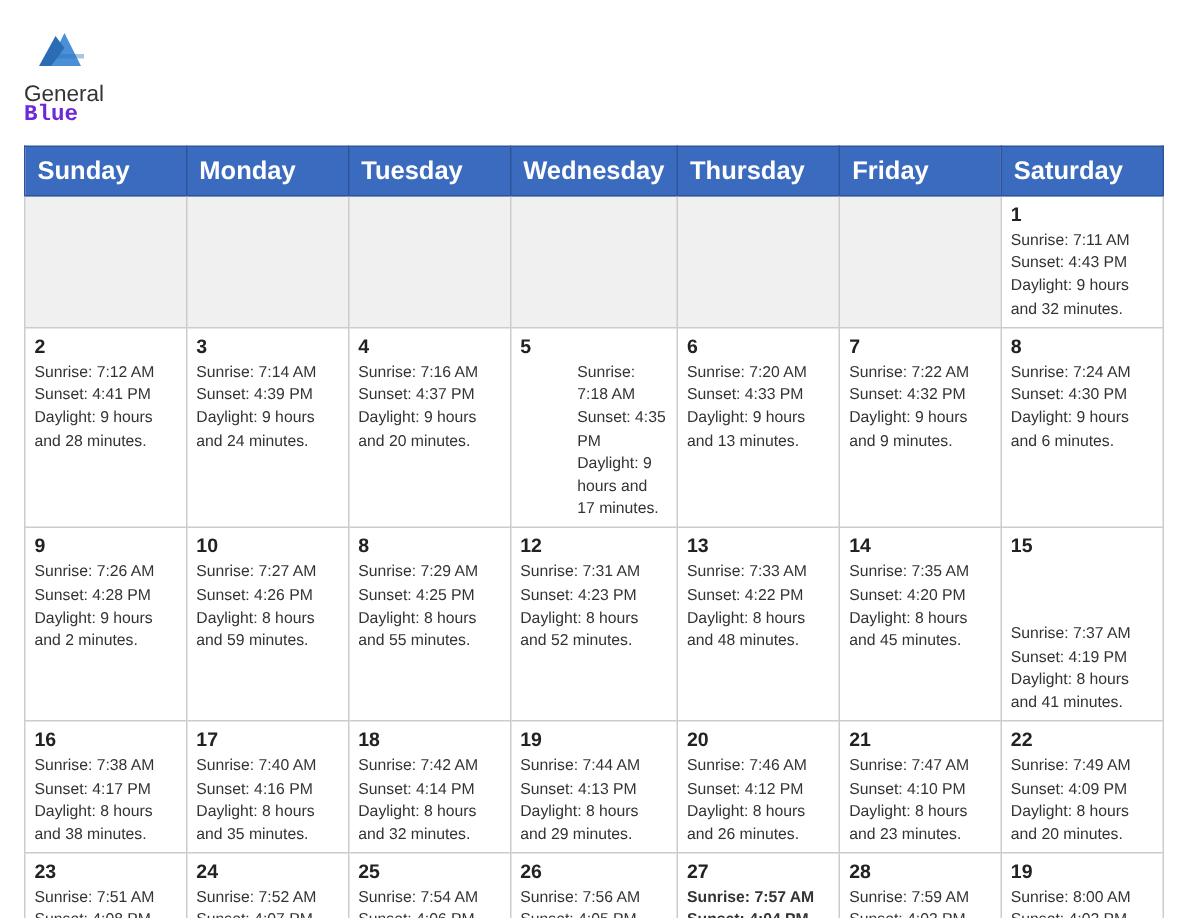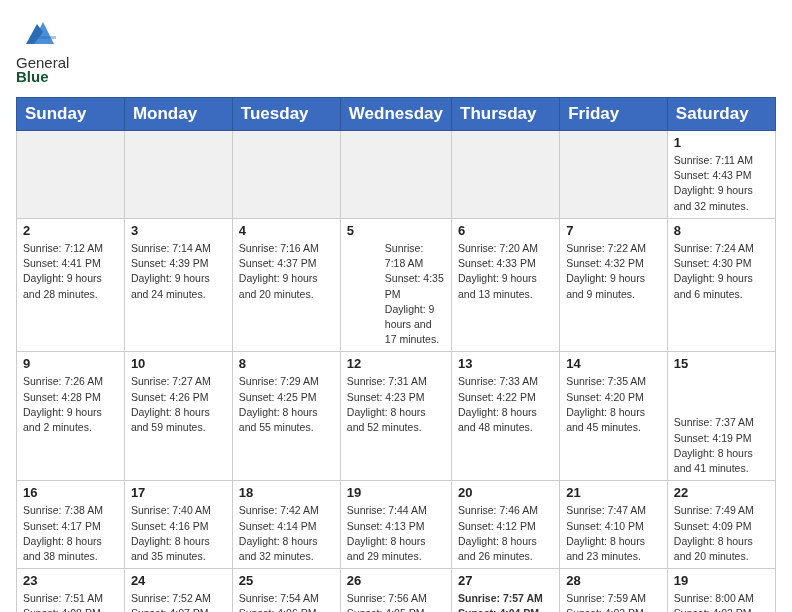--- a/index.html
+++ b/index.html
@@ -88,21 +88,21 @@
 
 <div class="header">
   <div class="logo">
     <svg class="logo-icon" viewBox="0 0 38 32" xmlns="http://www.w3.org/2000/svg">
       <polygon points="8,28 19,6 30,28" fill="#4a90d9"></polygon>
       <polygon points="2,28 13,8 19,16 10,28" fill="#2a6db5"></polygon>
       <rect x="6" y="20" width="26" height="3" fill="#2a6db5" opacity="0.4"></rect>
     </svg>
     <div>
       <div style="font-size:15px;color:#333;">General</div>
-      <div style="font-size:15px;color:#14532d;font-weight:bold;margin-top:-3px;">Blue</div>
+      <div style="font-size:15px;color:#6d28d9;font-weight:bold;margin-top:-3px;font-family:Liberation Mono, monospace;">Blue</div>
     </div>
   </div>
   <div class="title-block">
     <h1></h1>
     <h2></h2>
   </div>
 </div>
 
 <table class="calendar">
   <thead>

